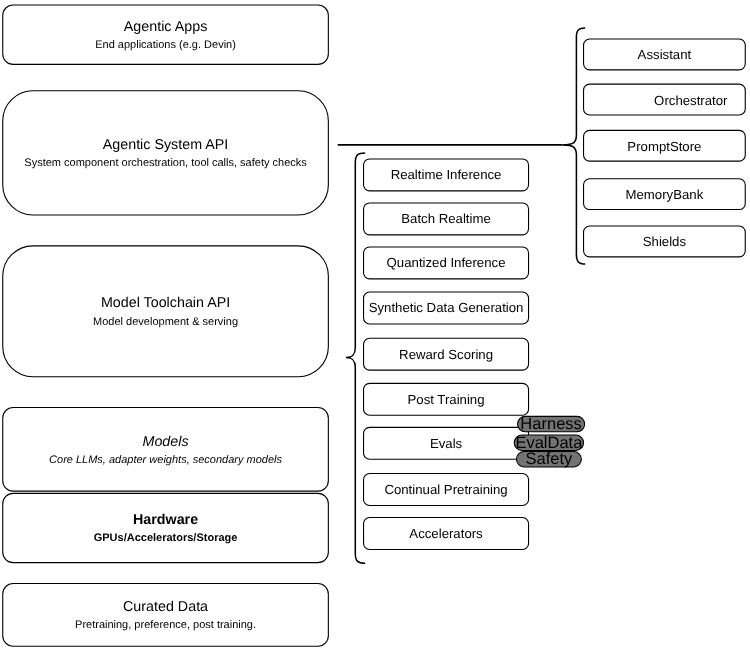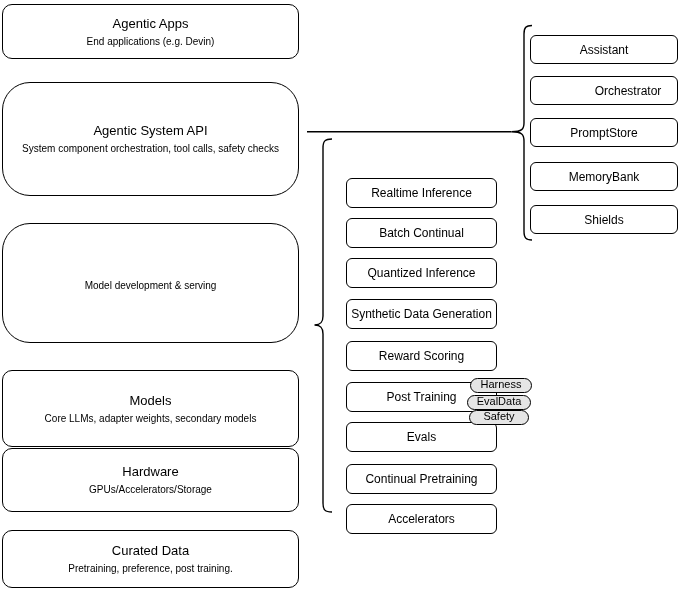--- a/index.html
+++ b/index.html
@@ -27,37 +27,37 @@
     align-items: center;
     justify-content: center;
     text-align: center;
   }
   .lbox { left: 2px; width: 297px; }
   .r-sm { border-radius: 10px; }
   .r-lg { border-radius: 28px; }
   .title { font-size: 13px; line-height: 15px; }
   .sub { font-size: 10px; line-height: 12px; margin-top: 5px; }
   .mbox {
-    left: 346px; width: 151px; height: 30px;
-    border-radius: 6px; font-size: 12px; margin-top: 34px;
+    left: 330px; width: 151px; height: 30px;
+    border-radius: 6px; font-size: 12px;
   }
   .rbox {
     left: 530px; width: 148px; height: 29px;
     border-radius: 6px; font-size: 12px;
   }
   .pill {
     position: absolute;
     box-sizing: border-box;
     border: 1.4px solid #000000;
     border-radius: 9px;
-    background: #e5e5e5;
-    font-size: 11px;
+    background: #737373;
+    font-size: 15px;
     line-height: 11px;
     display: flex;
-    align-items: flex-start;
+    align-items: center;
     justify-content: center;
     z-index: 5;
   }
 </style>
 </head>
 <body>
 
 <div class="canvas">
 
   <svg class="connectors" viewBox="0 0 682 591">
@@ -73,43 +73,44 @@
     <div class="title">Agentic Apps</div>
     <div class="sub">End applications (e.g. Devin)</div>
   </div>
 
   <div class="box lbox r-lg" style="top:82px; height:114px;text-align:right;">
     <div class="title">Agentic System API</div>
     <div class="sub">System component orchestration, tool calls, safety checks</div>
   </div>
 
   <div class="box lbox r-lg" style="top:223px; height:120px;">
+    <div class="title">Model Toolchain API</div>
     <div class="sub">Model development &amp; serving</div>
   </div>
 
-  <div class="box lbox r-sm" style="top:370px; height:77px;">
+  <div class="box lbox r-sm" style="top:370px; height:77px;font-style:italic;">
     <div class="title">Models</div>
     <div class="sub">Core LLMs, adapter weights, secondary models</div>
   </div>
 
-  <div class="box lbox r-sm" style="top:448px; height:64px;">
+  <div class="box lbox r-sm" style="top:448px; height:64px;font-weight:bold;">
     <div class="title">Hardware</div>
     <div class="sub">GPUs/Accelerators/Storage</div>
   </div>
 
   <div class="box lbox r-sm" style="top:530px; height:58px;">
     <div class="title">Curated Data</div>
     <div class="sub">Pretraining, preference, post training.</div>
   </div>
 
   <div class="box mbox" style="top:144px;">
     <span>Realtime Inference</span>
   </div>
   <div class="box mbox" style="top:184px;">
-    <span>Batch Continual</span>
+    <span>Batch Realtime</span>
   </div>
   <div class="box mbox" style="top:224px;">
     <span>Quantized Inference</span>
   </div>
   <div class="box mbox" style="top:265px;">
     <span>Synthetic Data Generation</span>
   </div>
   <div class="box mbox" style="top:307px;">
     <span>Reward Scoring</span>
   </div>

